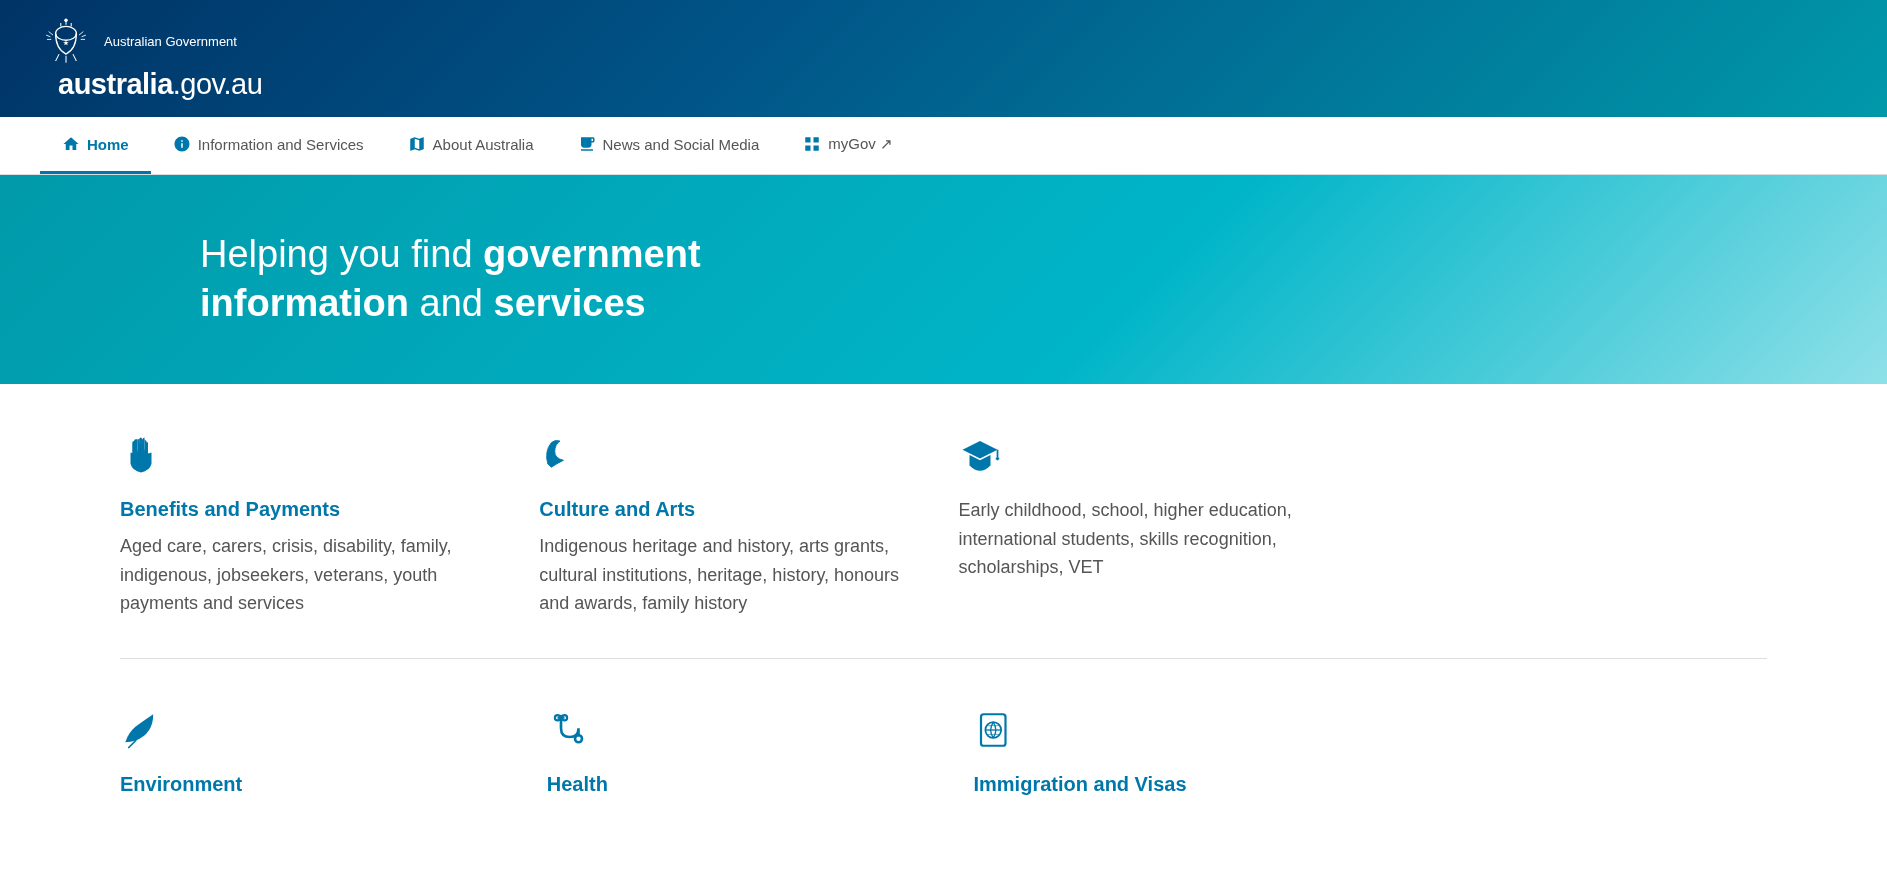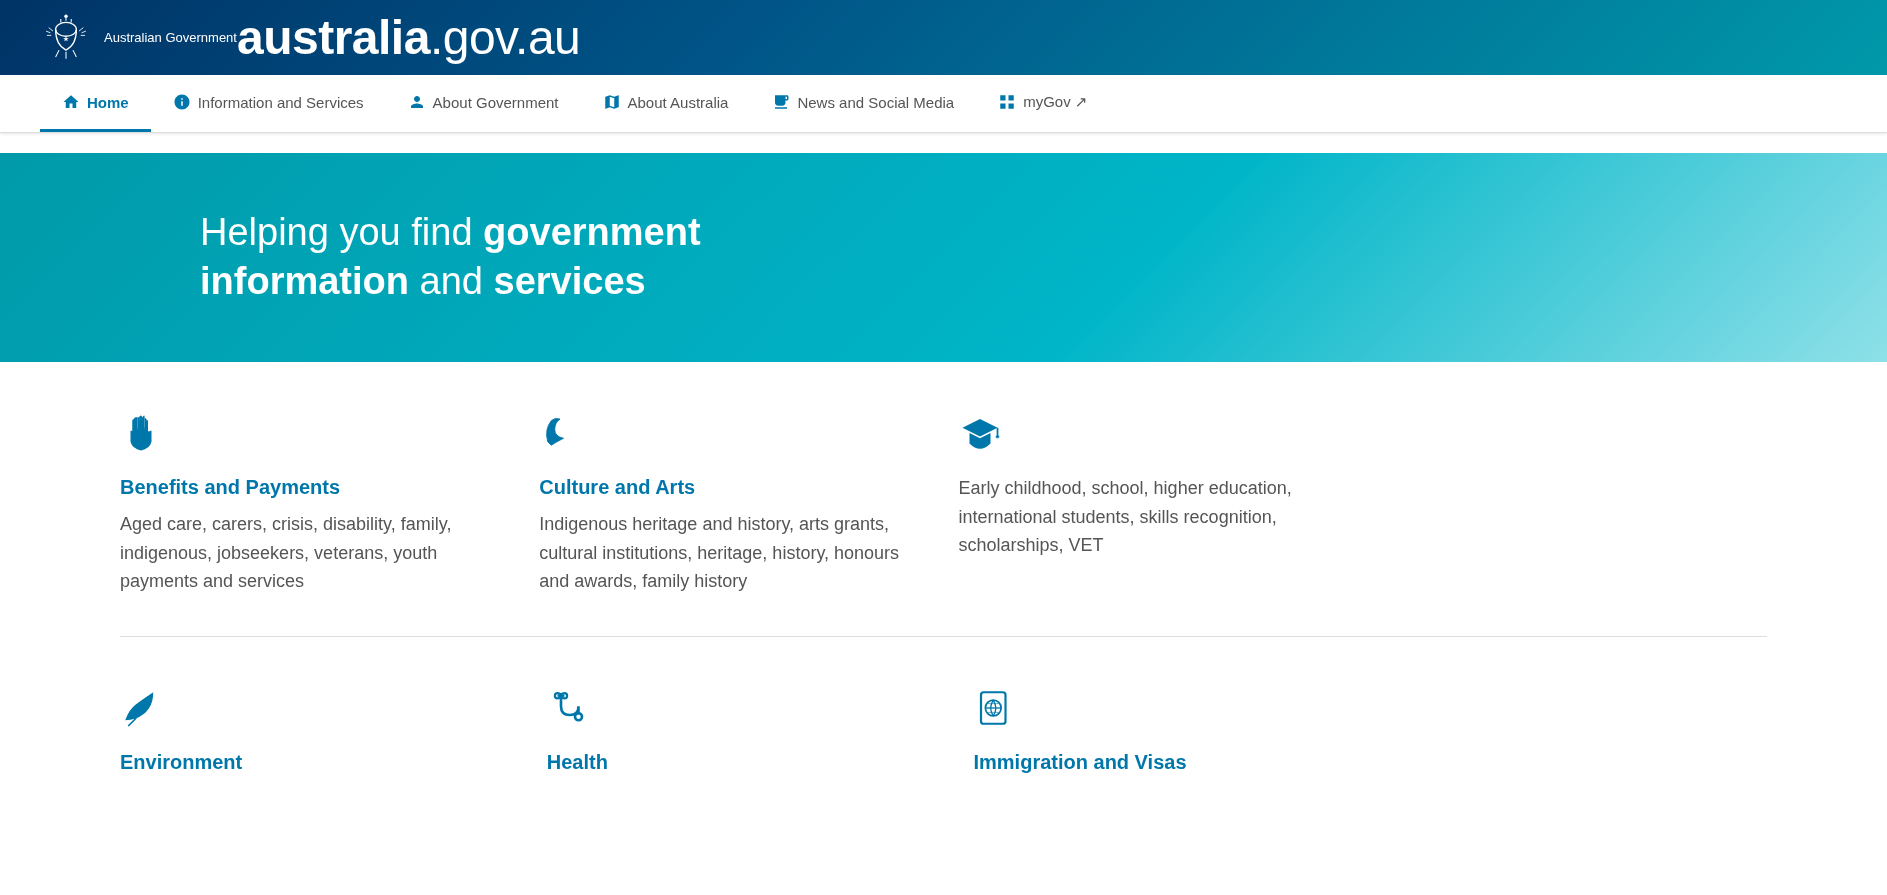--- a/index.html
+++ b/index.html
@@ -1,44 +1,46 @@
 <!DOCTYPE html>
 <html><head>
   <meta charset="utf-8">
   <style>
     * { margin: 0; padding: 0; box-sizing: border-box; }
     body { font-family: Arial, sans-serif; background: #fff; min-width: 1200px; }
 
     
     .header {
       background: linear-gradient(135deg, #003366 0%, #005588 40%, #0099aa 100%);
-      padding: 10px 40px;
-      display: flex;
-      align-items: center;
+      padding: 16px 40px;
+      display: flex;
+      align-items: flex-start;
       min-height: 70px;
+      flex-direction: column;
     }
     .header-logo {
       display: flex;
       align-items: center;
       gap: 12px;
     }
     .coat-of-arms {
       width: 52px;
       height: 52px;
       fill: white;
     }
     .gov-label {
       color: white;
       font-size: 13px;
       line-height: 1.2;
     }
     .site-title {
       color: white;
-      font-size: 48px;
+      font-size: 29px;
       font-weight: 300;
+      margin-left: 18px;
       letter-spacing: -0.5px;
     }
     .site-title strong {
       font-weight: 700;
     }
 
     
     .nav-bar {
       background: #fff;
       border-bottom: 1px solid #ddd;
@@ -65,21 +67,20 @@
       font-weight: 600;
     }
 
     
     .hero {
       background: linear-gradient(135deg, #009aaa 0%, #00b5c8 60%, #8ee0e8 100%);
       padding: 55px 92px 55px 200px;
       min-height: 200px;
       display: flex;
       align-items: flex-end;
-      margin-top: 20px;
     }
     .hero-text {
       color: white;
       font-size: 38px;
       font-weight: 300;
       line-height: 1.3;
     }
     .hero-text strong {
       font-weight: 700;
     }
@@ -181,26 +182,20 @@
     <span>Home</span>
   </a>
 
   <a class="nav-item">
     <svg class="nav-icon-svg" viewBox="0 0 24 24">
         <path d="M12 2C6.48 2 2 6.48 2 12s4.48 10 10 10 10-4.48 10-10S17.52 2 12 2zm1 15h-2v-6h2v6zm0-8h-2V7h2v2z"></path>
       </svg>
     <span>Information and Services</span>
   </a>
 
-  <a class="nav-item">
-    <svg class="nav-icon-svg" viewBox="0 0 24 24">
-        <path d="M12 12c2.21 0 4-1.79 4-4s-1.79-4-4-4-4 1.79-4 4 1.79 4 4 4zm0 2c-2.67 0-8 1.34-8 4v2h16v-2c0-2.66-5.33-4-8-4z"></path>
-      </svg>
-    <span>About Government</span>
-  </a>
 
   <a class="nav-item">
     <svg class="nav-icon-svg" viewBox="0 0 24 24">
         <path d="M20.5 3l-.16.03L15 5.1 9 3 3.36 4.9c-.21.07-.36.25-.36.48V20.5c0 .28.22.5.5.5l.16-.03L9 18.9l6 2.1 5.64-1.9c.21-.07.36-.25.36-.48V3.5c0-.28-.22-.5-.5-.5zM15 19l-6-2.11V5l6 2.11V19z"></path>
       </svg>
     <span>About Australia</span>
   </a>
 
   <a class="nav-item">
     <svg class="nav-icon-svg" viewBox="0 0 24 24">

